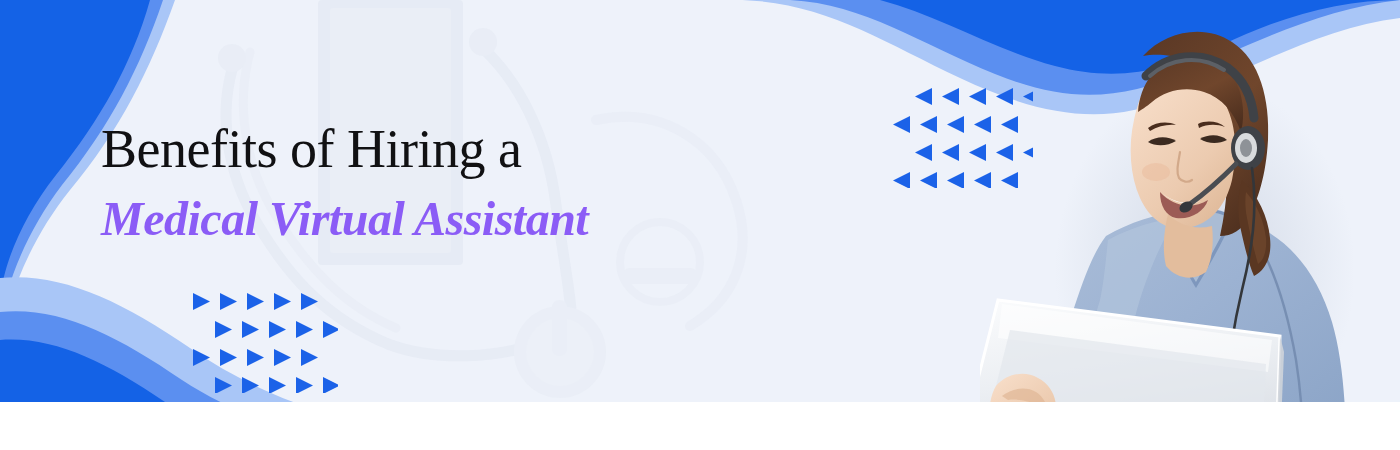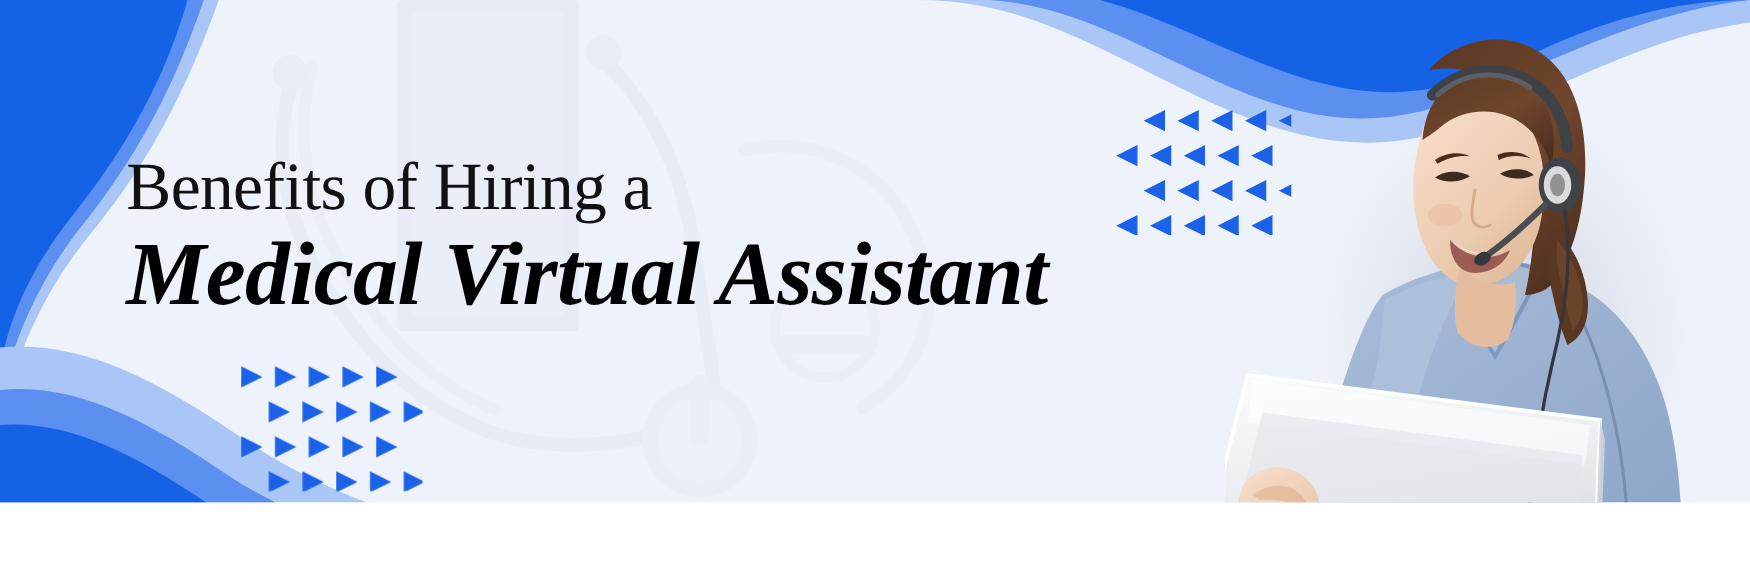--- a/index.html
+++ b/index.html
@@ -35,26 +35,26 @@
     font-size:54px;
     line-height:62px;
     font-weight:400;
     letter-spacing:-0.5px;
     color:#111113;
     white-space:nowrap;
   }
   .headline-line2{
     display:block;
     margin-top:8px;
-    font-size:72px;
+    font-size:48px;
     line-height:62px;
     font-weight:700;
     font-style:italic;
     letter-spacing:-0.5px;
-    color:#000000;
+    color:#8b5cf6;
     white-space:nowrap;
   }
 
   
   .tri-grid{ position:absolute; z-index:5; }
   .tri-grid svg{ display:block; }
   .tri-grid-right{ left:893px; top:86px; }
   .tri-grid-left{ left:193px; top:291px; }
 
   

